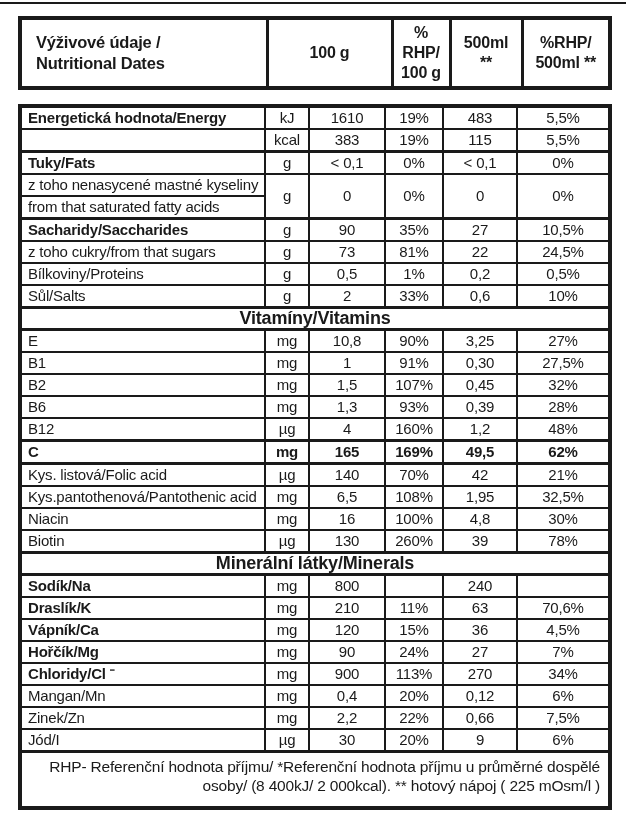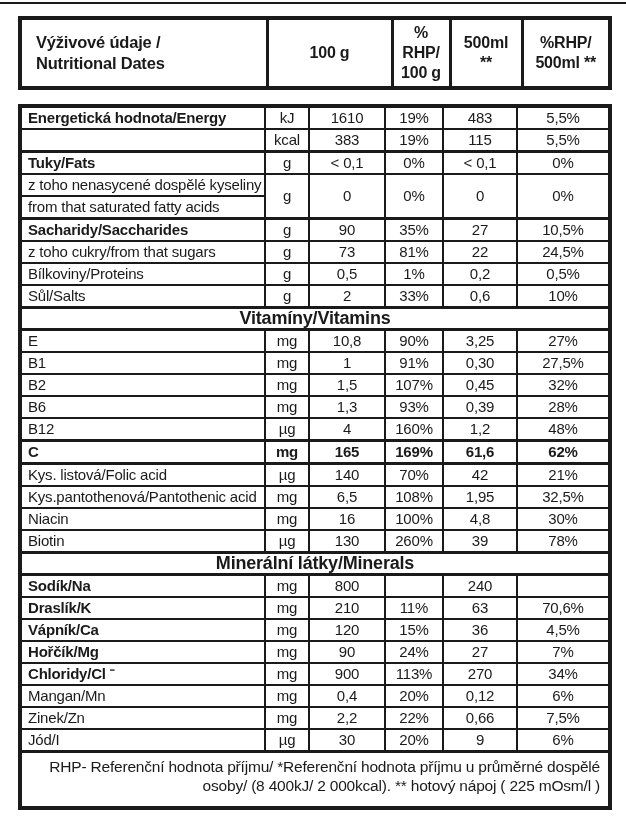--- a/index.html
+++ b/index.html
@@ -87,21 +87,21 @@
         </tr>
         <tr class="bold thick-top">
           <td class="lbl">Tuky/Fats</td>
           <td>g</td>
           <td>&lt; 0,1</td>
           <td>0%</td>
           <td>&lt; 0,1</td>
           <td>0%</td>
         </tr>
         <tr>
-          <td class="lbl">z toho nenasycené dospělé kyseliny</td>
+          <td class="lbl">z toho nenasycené mastné kyseliny</td>
           <td rowspan="2">g</td>
           <td rowspan="2">0</td>
           <td rowspan="2">0%</td>
           <td rowspan="2">0</td>
           <td rowspan="2">0%</td>
         </tr>
         <tr>
           <td class="lbl">from that saturated fatty acids</td>
         </tr>
         <tr class="bold thick-top">
@@ -177,21 +177,21 @@
           <td>4</td>
           <td>160%</td>
           <td>1,2</td>
           <td>48%</td>
         </tr>
         <tr class="bold-all thick-top thick-bottom">
           <td class="lbl">C</td>
           <td>mg</td>
           <td>165</td>
           <td>169%</td>
-          <td>61,6</td>
+          <td>49,5</td>
           <td>62%</td>
         </tr>
         <tr>
           <td class="lbl">Kys. listová/Folic acid</td>
           <td>µg</td>
           <td>140</td>
           <td>70%</td>
           <td>42</td>
           <td>21%</td>
         </tr>

